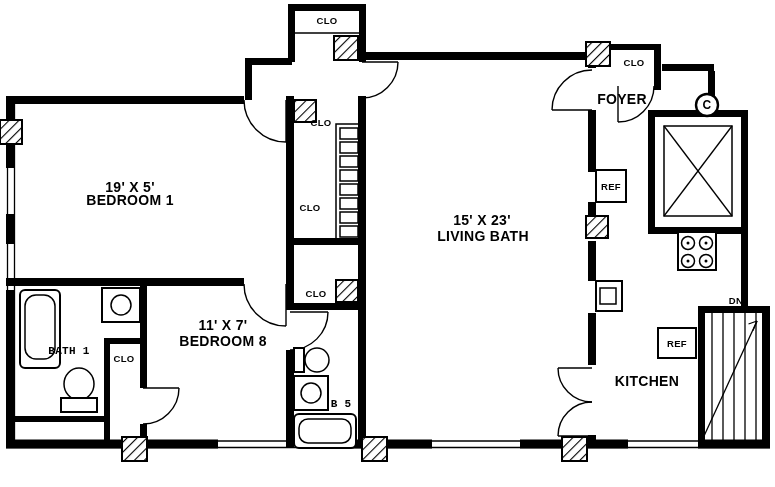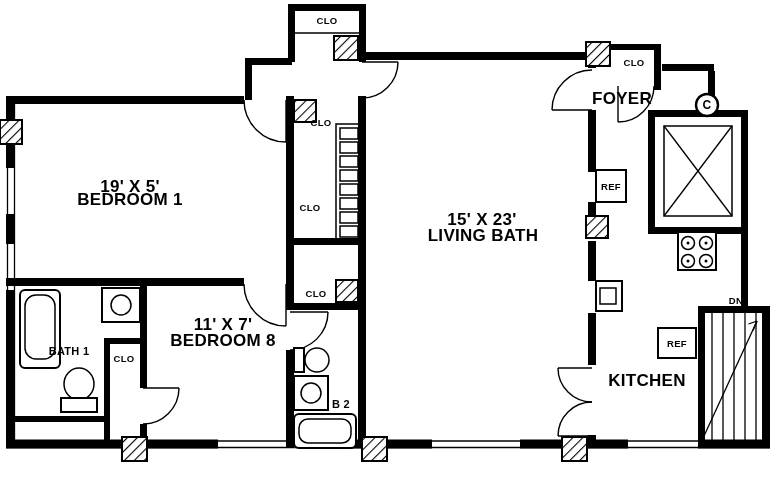--- a/index.html
+++ b/index.html
@@ -1,22 +1,22 @@
 <!DOCTYPE html>
 <html><head>
 <meta charset="utf-8">
 <style>
   html,body{margin:0;padding:0;background:#fff;}
   #stage{position:relative;width:775px;height:487px;background:#fff;overflow:hidden;
          font-family:"Liberation Sans", sans-serif;}
   #stage svg{position:absolute;left:0;top:0;}
   .lbl{position:absolute;transform:translate(-50%,-50%);font-weight:bold;color:#000;
        white-space:nowrap;letter-spacing:.3px;}
-  .room{font-size:17px;}
-  .med{font-size:11px;}
+  .room{font-size:14px;}
+  .med{font-size:11px;font-family:Liberation Mono, monospace;}
   .small{font-size:9.5px;}
   .marker{font-size:12px;}
   .wall{fill:#000;}
   .thin{stroke:#000;stroke-width:1.3;fill:none;}
   .fix{stroke:#000;stroke-width:2;fill:#fff;}
   .fix2{stroke:#000;stroke-width:1.5;fill:none;}
   .door{stroke:#000;stroke-width:1.4;fill:none;}
   .hatchbox{stroke:#000;stroke-width:2;fill:url(#hatch);}
 </style>
 </head>
@@ -246,21 +246,21 @@
 <div class="lbl room" style="left:130px;top:187px">19' X 5'</div>
 <div class="lbl room" style="left:130px;top:200px">BEDROOM 1</div>
 
 <div class="lbl room" style="left:223px;top:325px">11' X 7'</div>
 <div class="lbl room" style="left:223px;top:341px">BEDROOM 8</div>
 
 <div class="lbl room" style="left:482px;top:220px">15' X 23'</div>
 <div class="lbl room" style="left:483px;top:236px">LIVING BATH</div>
 
 <div class="lbl med" style="left:69px;top:351px">BATH 1</div>
-<div class="lbl med" style="left:341px;top:404px">B 2</div>
+<div class="lbl med" style="left:341px;top:404px">B 5</div>
 <div class="lbl room" style="left:647px;top:381px">KITCHEN</div>
 <div class="lbl room" style="left:622px;top:99px">FOYER</div>
 
 <div class="lbl small" style="left:327px;top:20px">CLO</div>
 <div class="lbl small" style="left:634px;top:62px">CLO</div>
 <div class="lbl small" style="left:321px;top:122px">CLO</div>
 <div class="lbl small" style="left:310px;top:207px">CLO</div>
 <div class="lbl small" style="left:316px;top:293px">CLO</div>
 <div class="lbl small" style="left:124px;top:358px">CLO</div>
 

